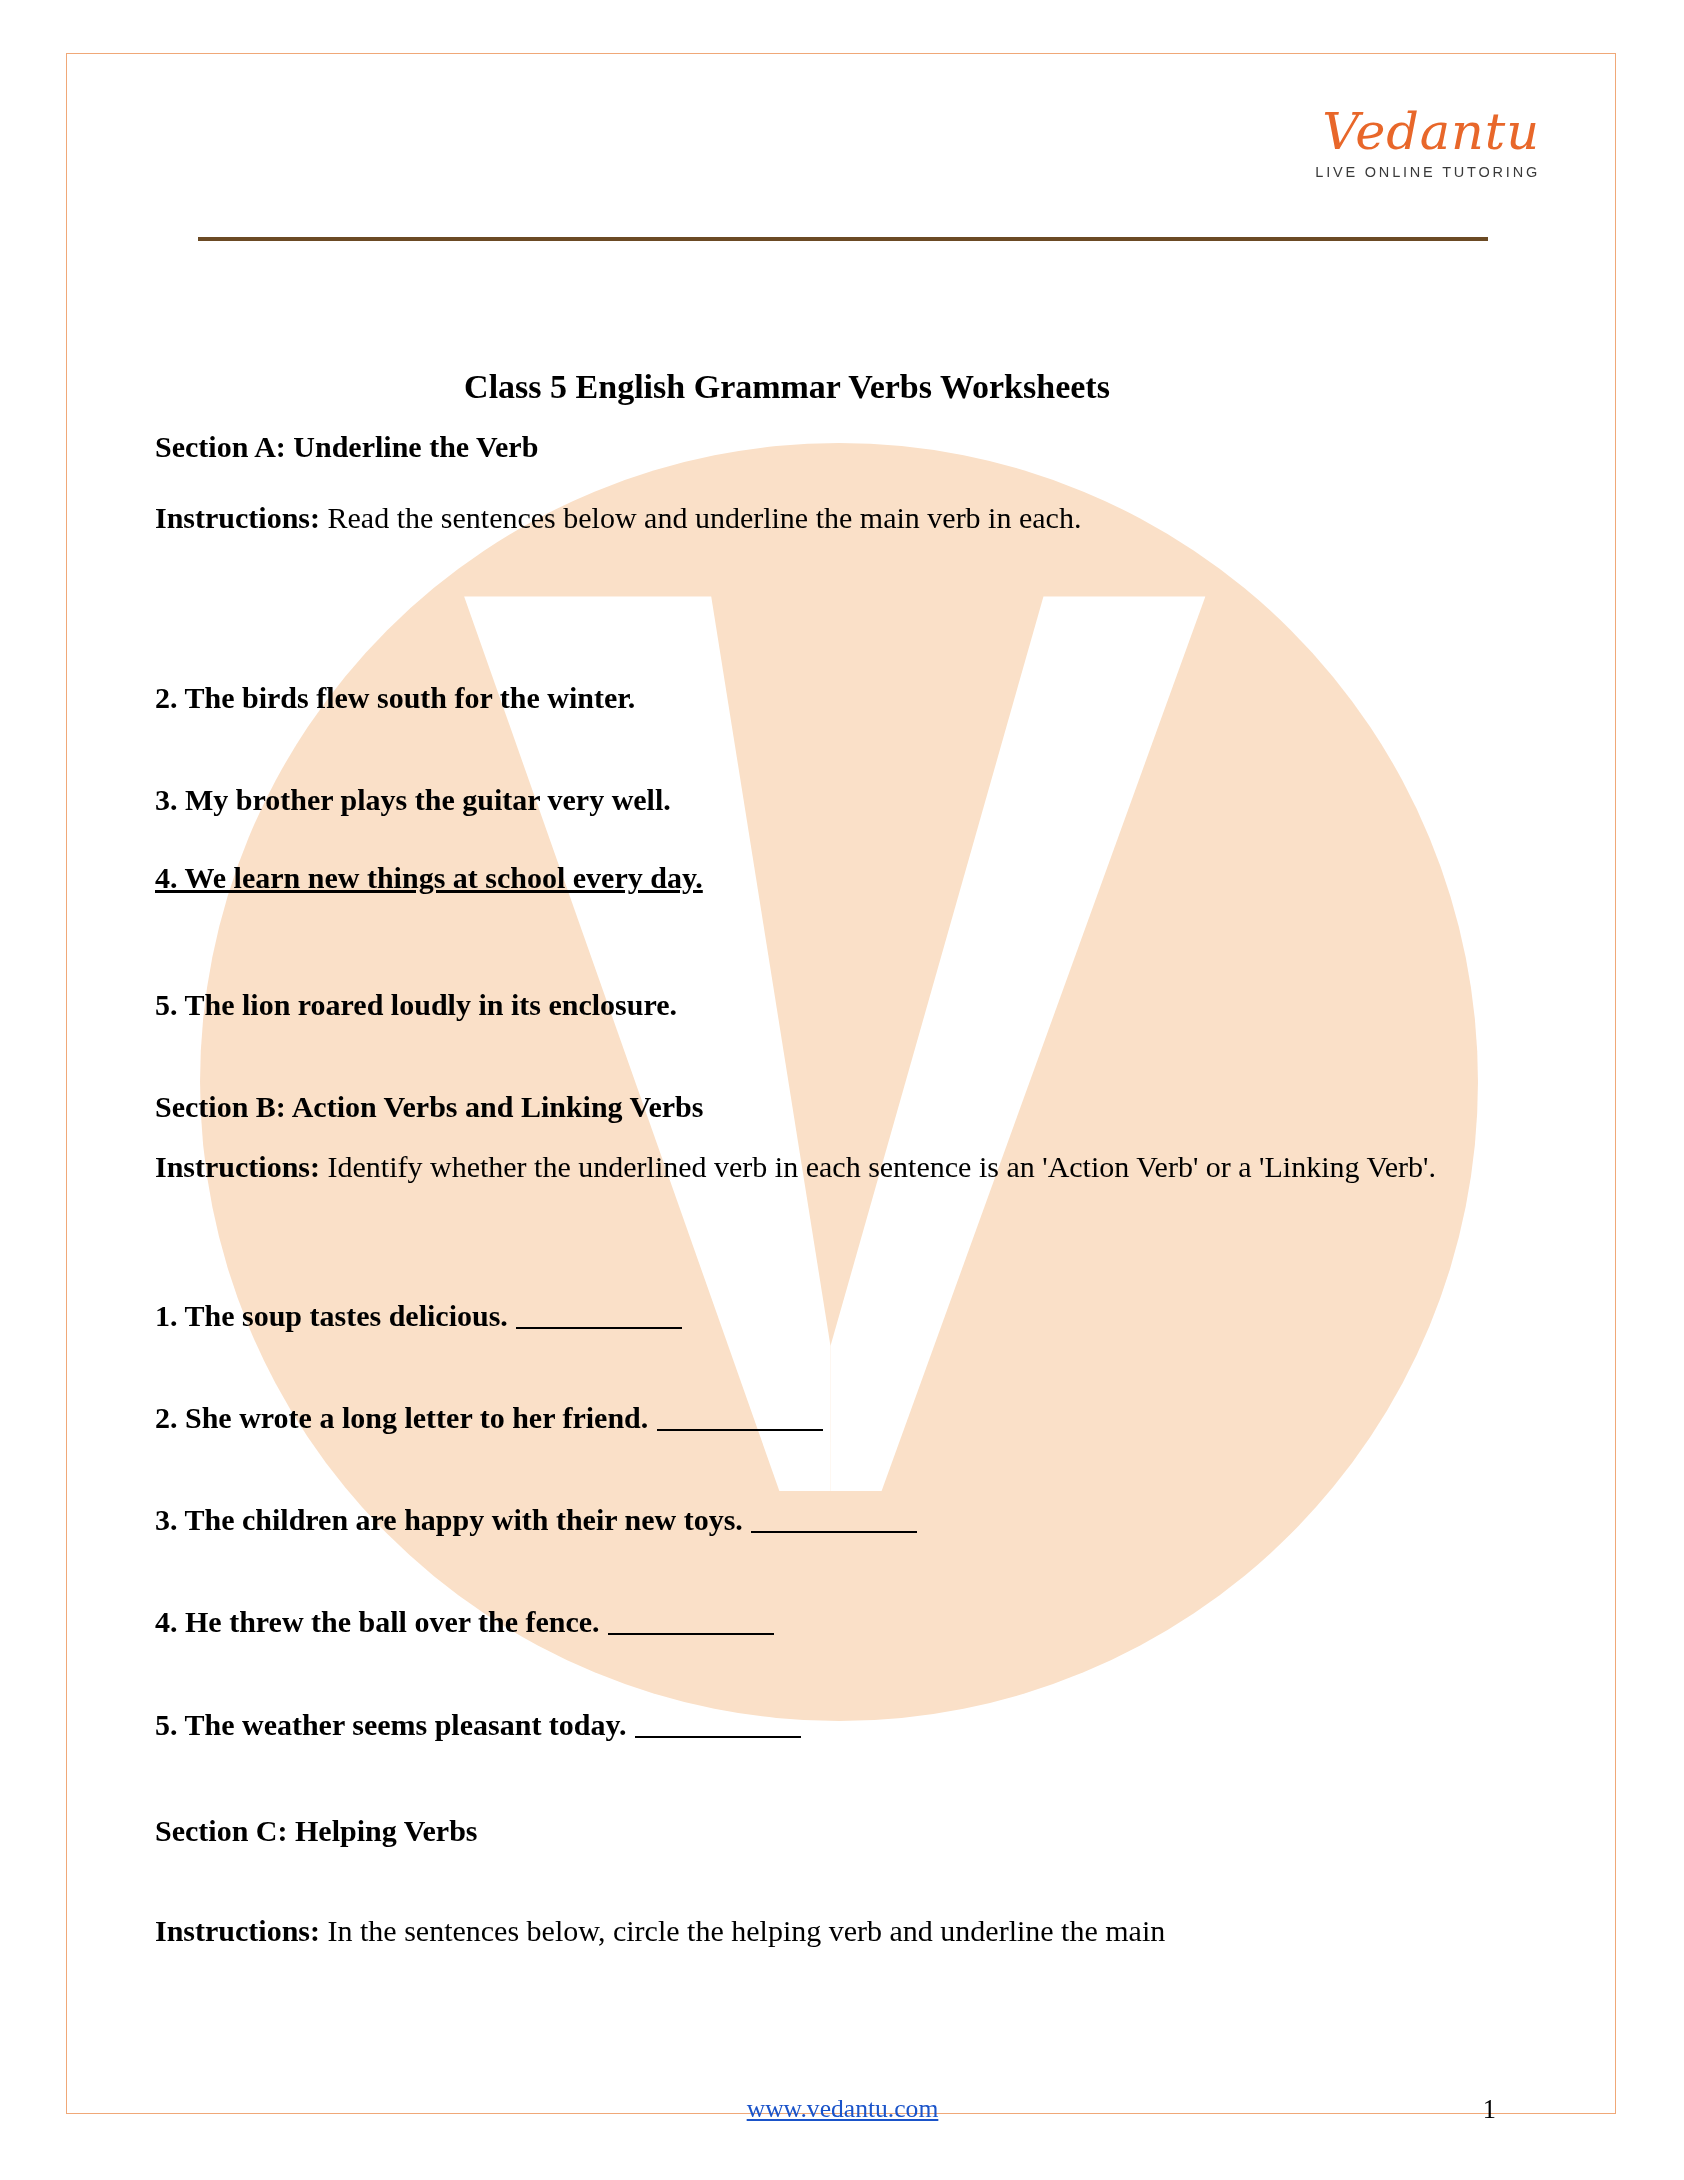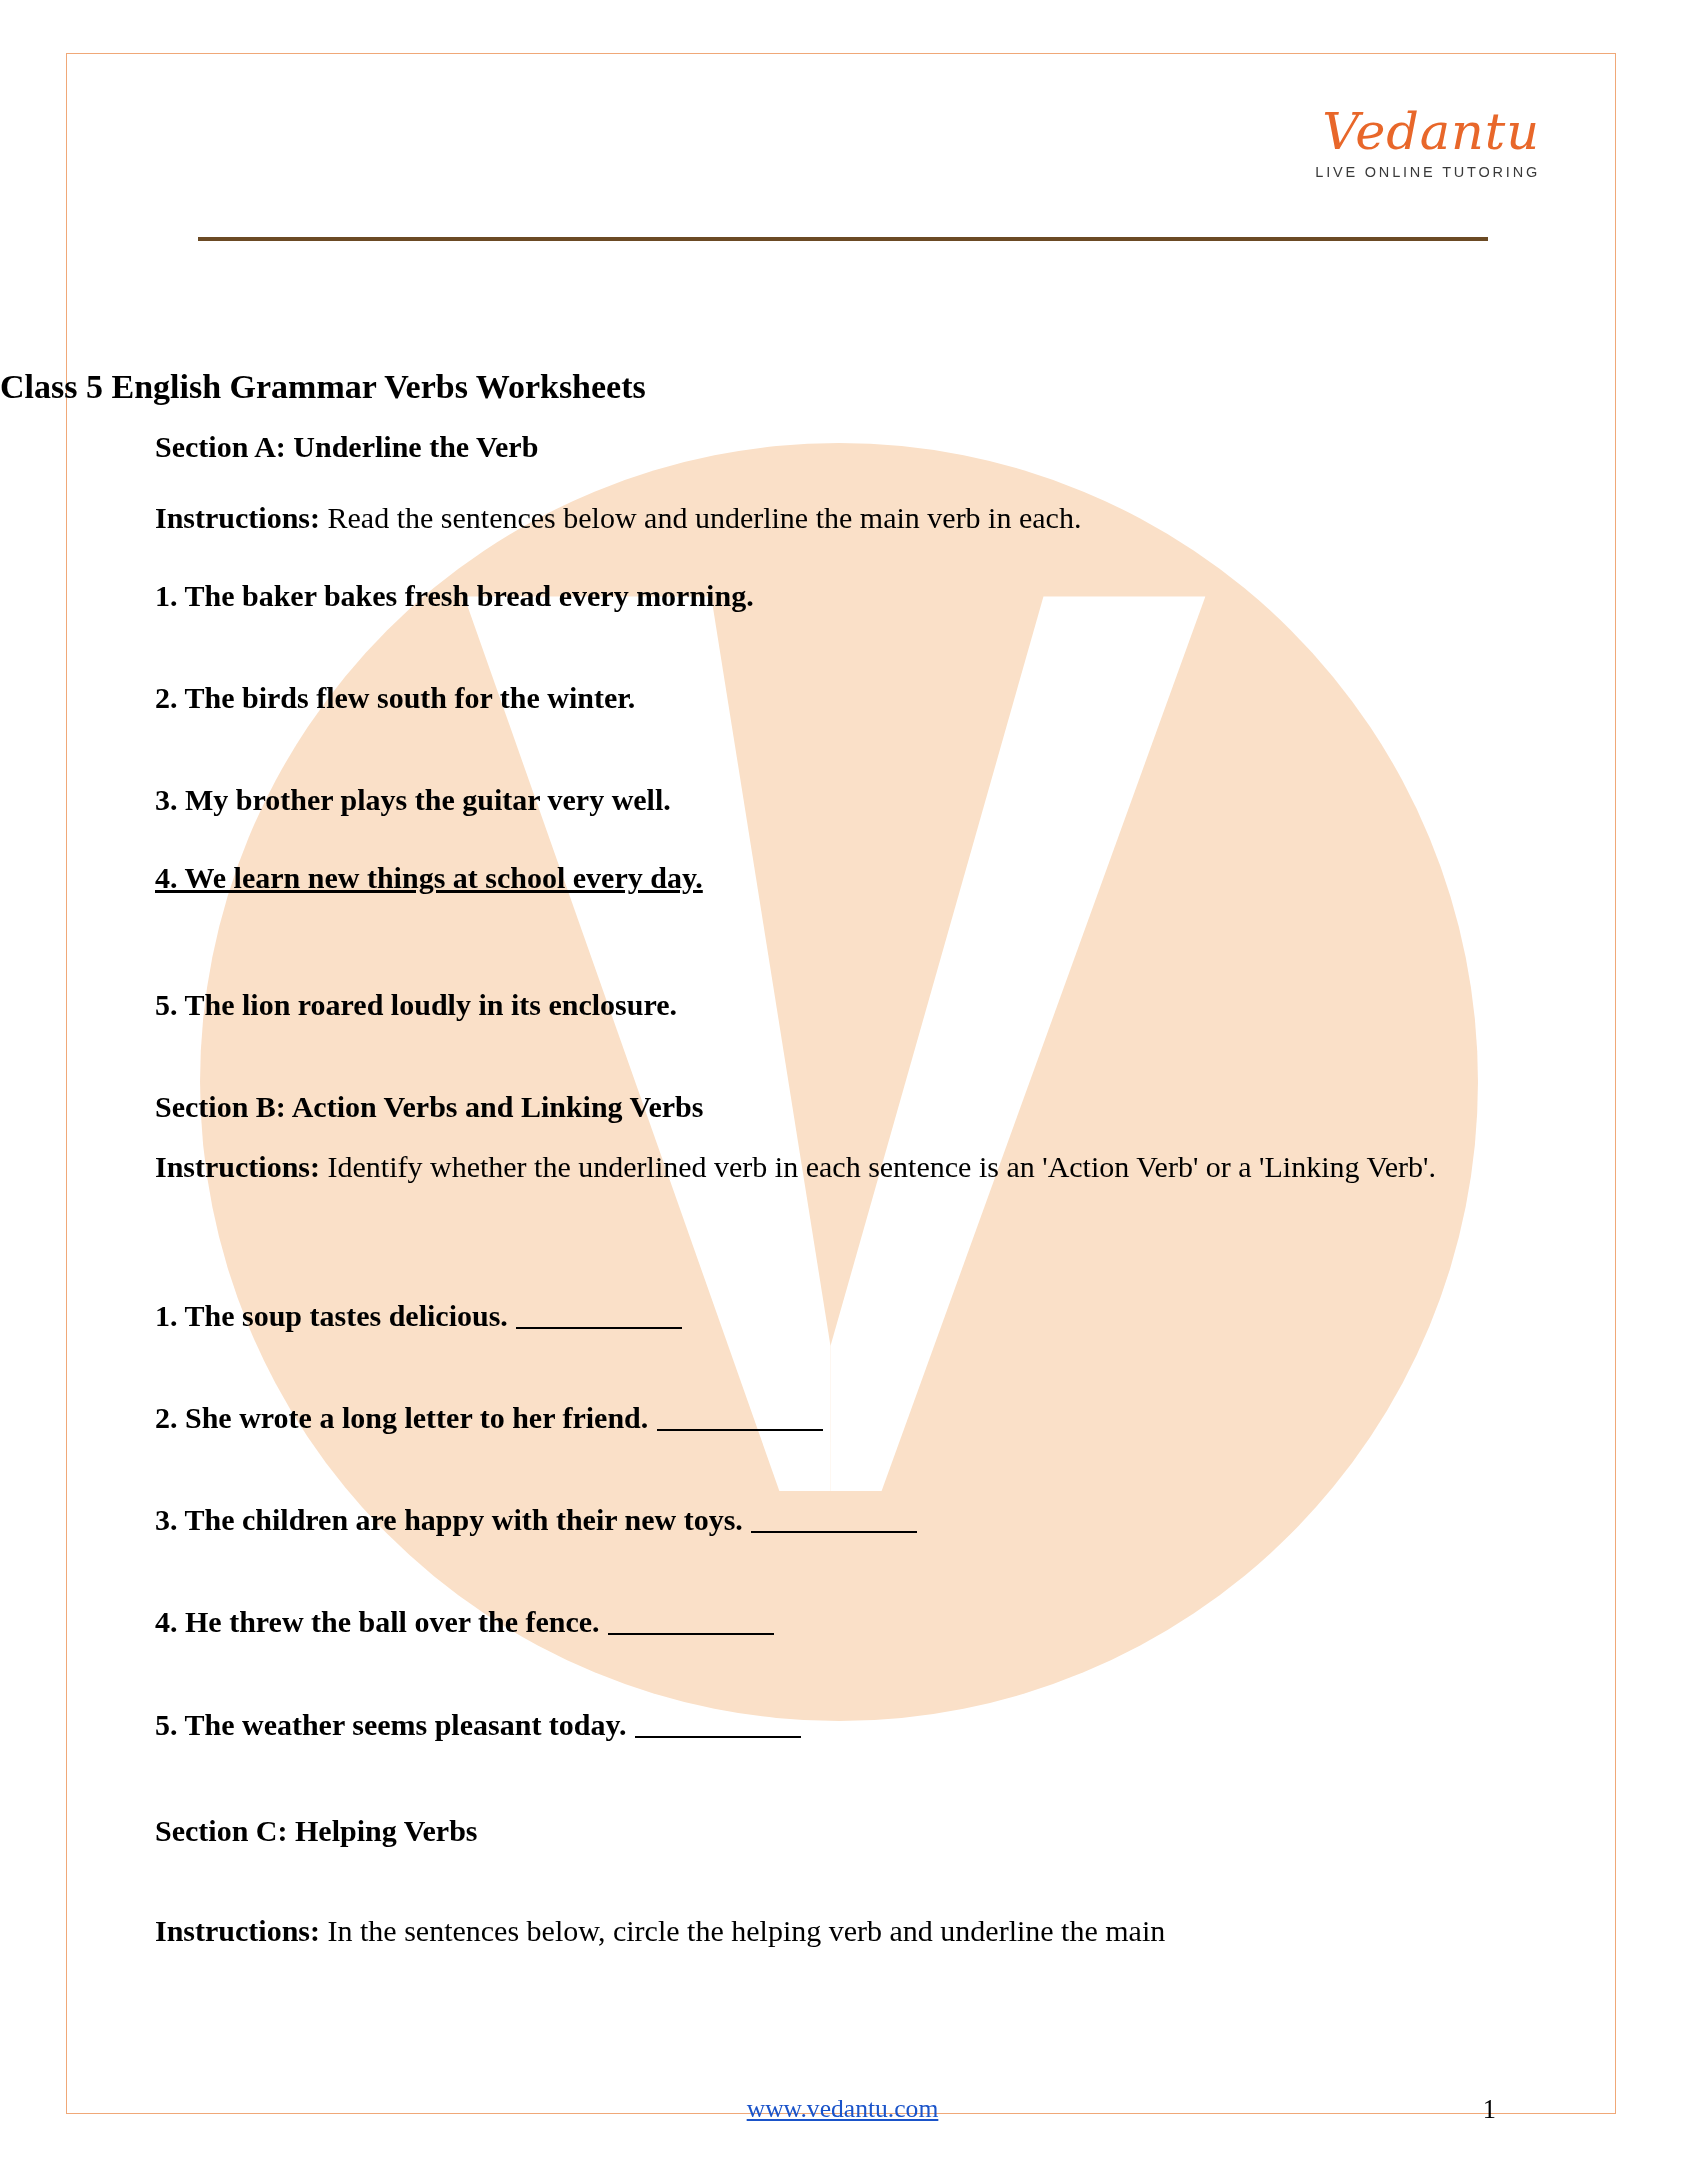--- a/index.html
+++ b/index.html
@@ -86,21 +86,21 @@
     width: 1290px;
     height: 4.3px;
     background: #6b4a24;
   }
 
   .doc-title {
     position: absolute;
     left: 0;
     top: 368px;
     width: 1574px;
-    text-align: left;
+    text-align: center;
     font-size: 34px;
     font-weight: bold;
   }
 
   .body-block {
     position: absolute;
     left: 155px;
     width: 1329px;
     font-size: 30px;
     line-height: 1.38;
@@ -165,21 +165,20 @@
       <div class="logo-word">Vedantu</div>
       <div class="logo-sub">LIVE ONLINE TUTORING</div>
     </div>
     <div class="header-rule"></div>
 
     <div class="doc-title">Class 5 English Grammar Verbs Worksheets</div>
 
     <div class="body-block sec-head" style="top:426px;">Section A: Underline the Verb</div>
     <div class="body-block instr" style="top:481px;margin-top:16px;"><b>Instructions:</b><span> Read the sentences below and underline the main verb in each.</span></div>
 
-    <div class="body-block qitem" style="top:575px;">1. The baker bakes fresh bread every morning.</div>
     <div class="body-block qitem" style="top:677px;">2. The birds flew south for the winter.</div>
     <div class="body-block qitem" style="top:779px;">3. My brother plays the guitar very well.</div>
     <div class="body-block qitem" style="top:857px;text-decoration:underline;">4. We learn new things at school every day.</div>
     <div class="body-block qitem" style="top:984px;">5. The lion roared loudly in its enclosure.</div>
 
     <div class="body-block sec-head" style="top:1086px;">Section B: Action Verbs and Linking Verbs</div>
     <div class="body-block instr" style="top:1146px;"><b>Instructions:</b><span> Identify whether the underlined verb in each sentence is an 'Action Verb' or a 'Linking Verb'.</span></div>
 
     <div class="body-block qitem" style="top:1295px;"><span>1. The soup tastes delicious.</span><span class="blank"></span></div>
     <div class="body-block qitem" style="top:1397px;"><span>2. She wrote a long letter to her friend.</span><span class="blank"></span></div>

